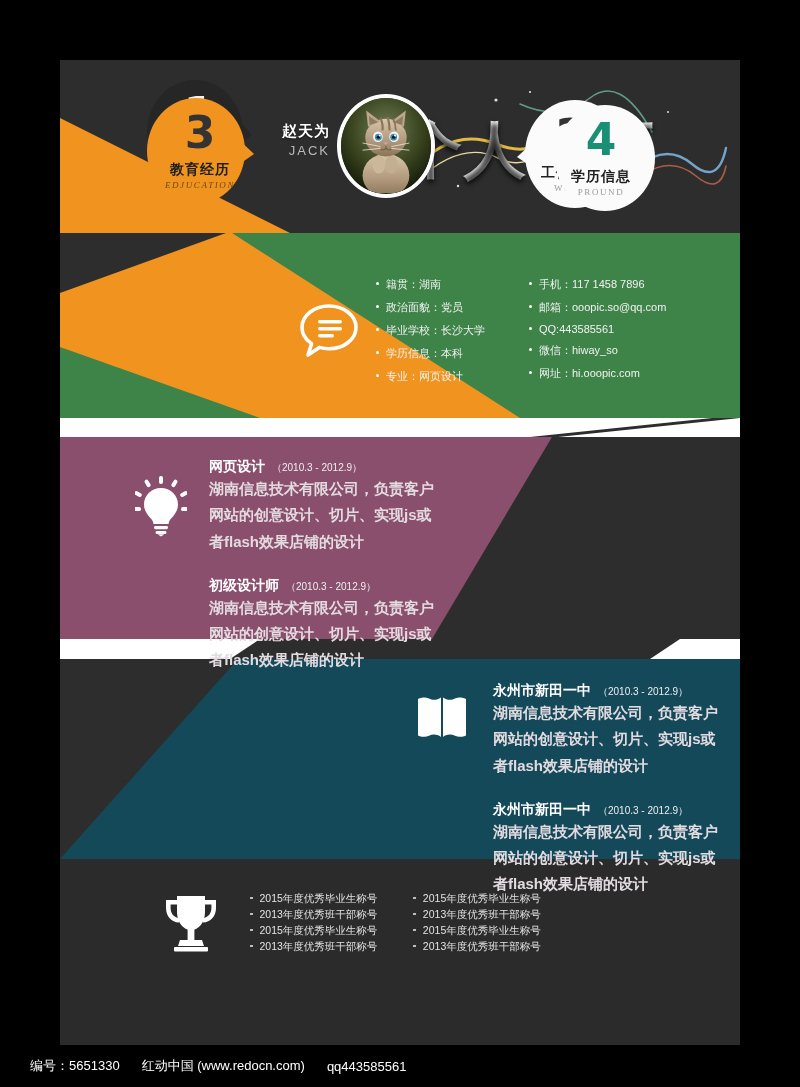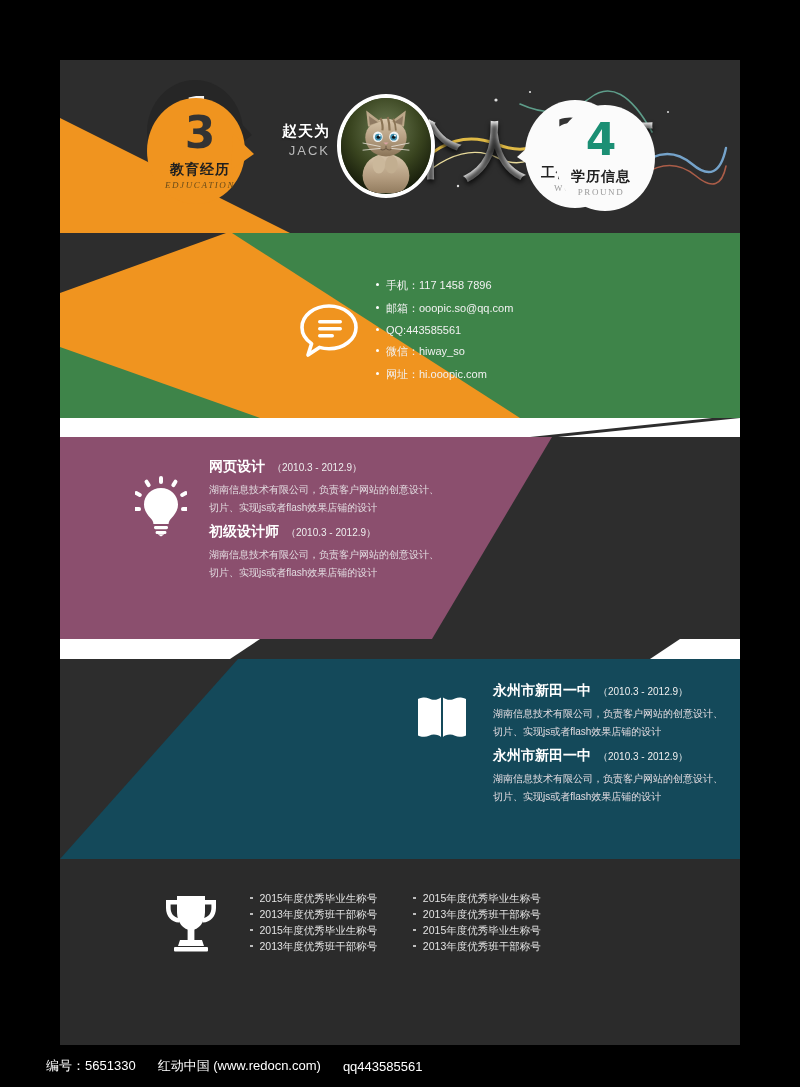--- a/index.html
+++ b/index.html
@@ -124,37 +124,37 @@
   .info-li{ display:flex; align-items:baseline; gap:7px; font-size:11px; color:#f1f1f1; white-space:nowrap; }
   .info-li .dot{ width:3px; height:3px; border-radius:50%; background:#fff; flex:0 0 auto;
                  transform:translateY(-3px); }
 
   #work-wrap{ position:absolute; left:75px; top:398px; width:400px; z-index:9;
               display:flex; gap:22px; }
   #bulb-icon{ width:52px; height:62px; flex:0 0 auto; margin-top:18px; }
   #edu-wrap{ position:absolute; left:355px; top:622px; width:330px; z-index:9;
              display:flex; gap:24px; }
   #book-icon{ width:54px; height:44px; flex:0 0 auto; margin-top:14px; }
-  .entries{ display:flex; flex-direction:column; gap:7px; }
+  .entries{ display:flex; flex-direction:column; gap:22px; }
   .entry .hd{ display:flex; align-items:baseline; gap:7px; }
   .entry .h-cn{ font-size:14px; font-weight:bold; color:#fff; }
   .entry .h-dt{ font-size:10px; color:#eee; }
-  .entry .body{ font-size:10px; line-height:1.75; color:#e2dbe0; margin-top:5px; width:232px; }
+  .entry .body{ font-size:15px; line-height:1.75; color:#e2dbe0; width:232px;font-weight:bold; }
 
   #honor-wrap{ position:absolute; left:100px; top:832px; width:420px; z-index:9;
                display:flex; gap:28px; align-items:center; }
   #trophy-icon{ width:62px; height:62px; flex:0 0 auto; }
   #honor-cols{ display:flex; gap:36px; }
   .honor-col{ display:flex; flex-direction:column; gap:2px; }
   .honor-li{ display:flex; align-items:baseline; gap:7px; font-size:10.5px; color:#e3e3e3; white-space:nowrap; }
   .honor-li .dot{ width:2.5px; height:2.5px; background:#bdbdbd; flex:0 0 auto; transform:translateY(-3px); }
 
   
   #footer{ position:absolute; left:0; bottom:0; width:800px; height:42px;
-           display:flex; align-items:center; gap:22px; padding-left:46px;
+           display:flex; align-items:center; gap:22px; padding-left:30px;
            font-size:13px; color:#fff; background:#000; }
 </style>
 </head>
 <body>
 
 <div id="poster">
 
   <div class="band" id="header">
     <div id="hdr-orange-tri"></div>
 
@@ -265,20 +265,42 @@
       <g fill="#fff">
         <rect x="18" y="18" width="24" height="3.4" rx="1.7"></rect>
         <rect x="18" y="25" width="24" height="3.4" rx="1.7"></rect>
         <rect x="18" y="32" width="16" height="3.4" rx="1.7"></rect>
       </g>
     </svg>
     <div id="info-cols">
       <div class="info-col">
         <div class="info-li">
             <span class="dot"></span>
+            <span>籍贯：湖南</span>
+          </div>
+        <div class="info-li">
+            <span class="dot"></span>
+            <span>政治面貌：党员</span>
+          </div>
+        <div class="info-li">
+            <span class="dot"></span>
+            <span>毕业学校：长沙大学</span>
+          </div>
+        <div class="info-li">
+            <span class="dot"></span>
+            <span>学历信息：本科</span>
+          </div>
+        <div class="info-li">
+            <span class="dot"></span>
+            <span>专业：网页设计</span>
+          </div>
+      </div>
+      <div class="info-col">
+        <div class="info-li">
+            <span class="dot"></span>
             <span>手机：117 1458 7896</span>
           </div>
         <div class="info-li">
             <span class="dot"></span>
             <span>邮箱：ooopic.so@qq.com</span>
           </div>
         <div class="info-li">
             <span class="dot"></span>
             <span>QQ:443585561</span>
           </div>

